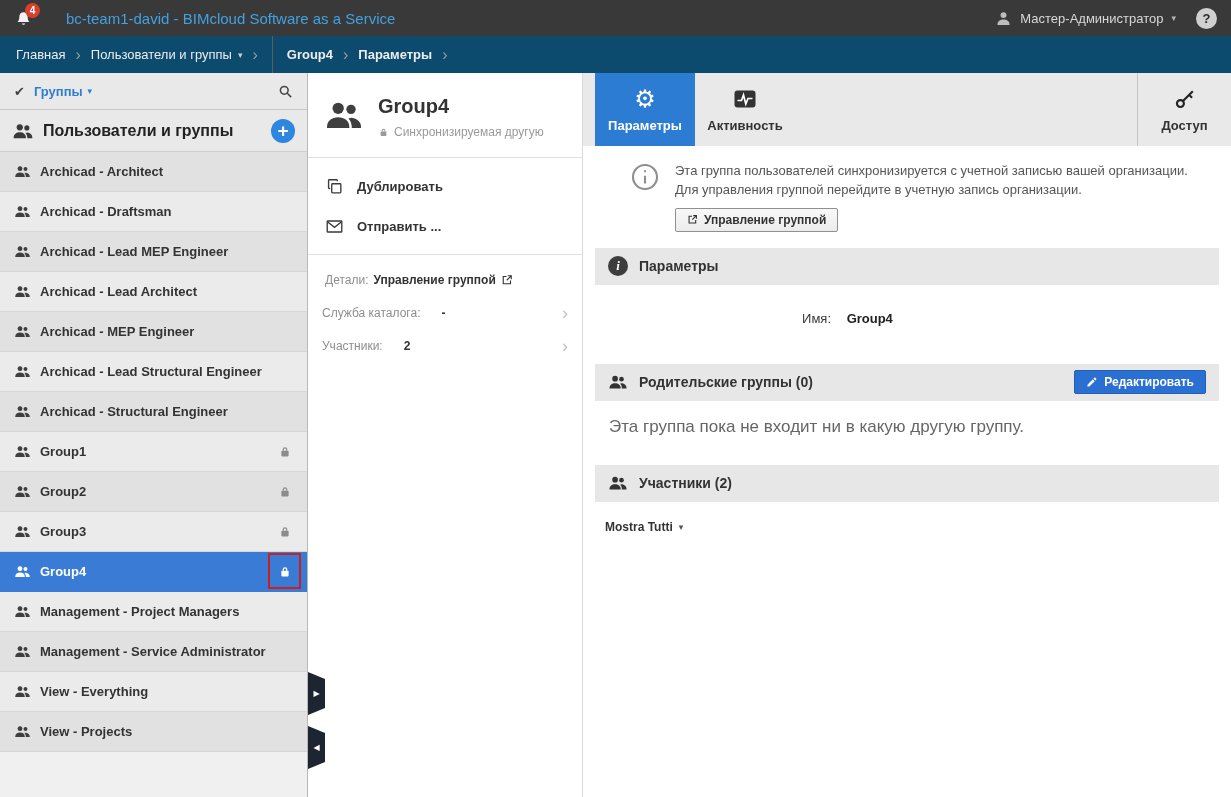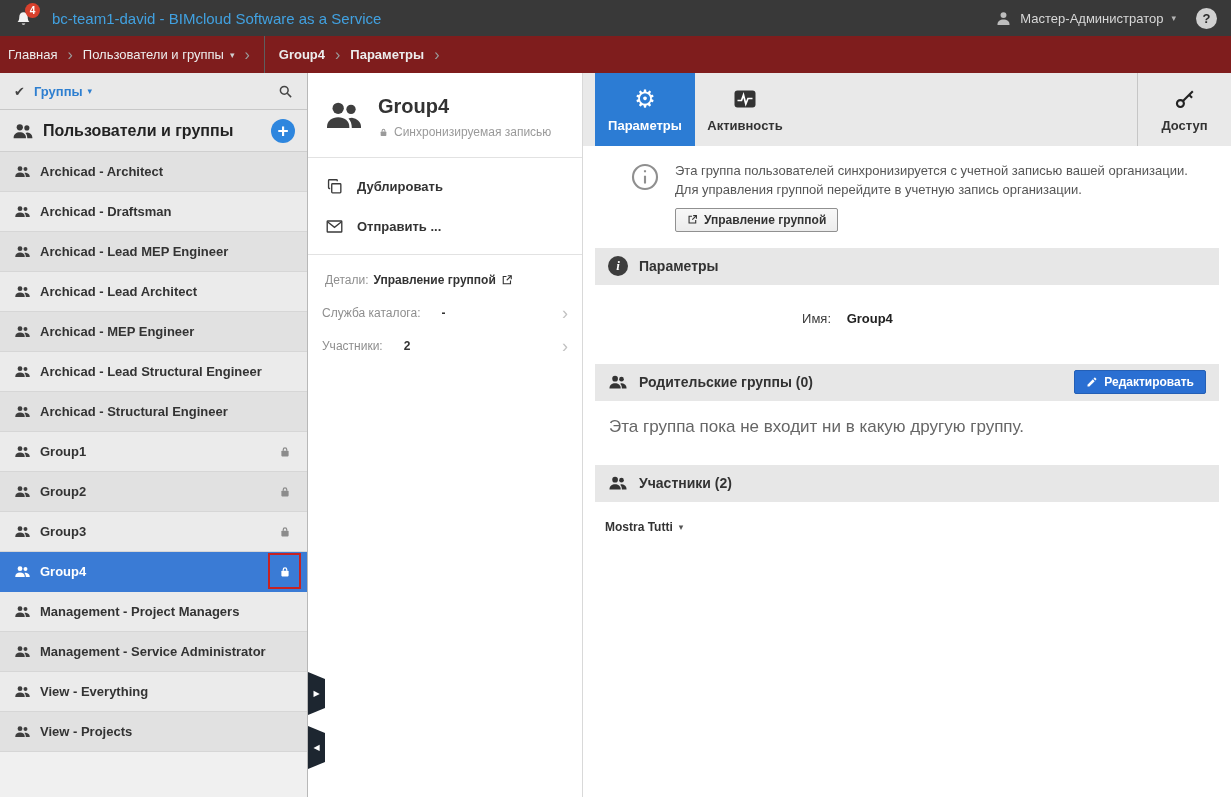--- a/index.html
+++ b/index.html
@@ -8,30 +8,30 @@
   svg { display:block; }
   .app { position:relative; width:1231px; height:797px; overflow:hidden; }
 
   
   .topbar { height:36px; background:#393939; display:flex; align-items:center; padding:0 14px; }
   .bell-wrap { position:relative; width:22px; height:24px; color:#f2f2f2; cursor:pointer; }
   .bell-wrap svg { width:19px; height:21px; margin-top:3px; }
   .badge { position:absolute; top:-3px; left:11px; min-width:15px; height:15px; padding:0 2px;
            background:#d8402c; border-radius:50%; color:#fff; font-size:10px; font-weight:bold;
            display:flex; align-items:center; justify-content:center; }
-  .app-title { margin-left:16px; color:#41a1e0; font-size:15px; }
+  .app-title { margin-left:30px; color:#41a1e0; font-size:15px; }
   .topbar-right { margin-left:auto; display:flex; align-items:center; gap:20px; }
   .user-chip { display:flex; align-items:center; gap:8px; color:#d8d8d8; font-size:13px; cursor:pointer; }
   .user-chip svg { width:17px; height:17px; color:#bdbdbd; }
   .caret { font-size:9px; color:#b5b5b5; }
   .help-circle { width:21px; height:21px; border-radius:50%; background:#d0d0d0; color:#2a2a2a;
                  font-weight:bold; font-size:13px; display:flex; align-items:center; justify-content:center; cursor:pointer; }
 
   
-  .breadcrumb { height:37px; background:#7f1d1d; display:flex; align-items:center; padding-left:8px; color:#ededed; }
+  .breadcrumb { height:37px; background:#0c4a6e; display:flex; align-items:center; padding-left:16px; color:#ededed; }
   .bc-list { display:flex; align-items:center; height:100%; }
   .bc-item-wrap { display:flex; align-items:center; height:100%; }
   .bc-divider { width:1px; height:37px; background:#5e5e5e; margin:0 14px 0 4px; }
   .bc-item { display:flex; align-items:center; gap:6px; font-size:13px; cursor:pointer; }
   .bc-item.bold { font-weight:bold; }
   .bc-caret { font-size:9px; color:#cfcfcf; }
   .bc-chev { margin:0 10px; color:#9b9b9b; font-size:16px; line-height:1; }
 
   
   .content { position:absolute; top:73px; left:0; right:0; bottom:0; }
@@ -459,21 +459,21 @@
         </span>
         <div>
           <div class="detail-title">Group4</div>
           <div class="detail-sub">
             <span class="lock">
               <svg viewBox="0 0 24 24" fill="currentColor">
                   <path d="M8 10V7.7a4 4 0 0 1 8 0V10h-2.2V7.7a1.8 1.8 0 0 0-3.6 0V10z"></path>
                   <rect x="5.8" y="9.8" width="12.4" height="9.7" rx="1.4"></rect>
                 </svg>
             </span>
-            <span>Синхронизируемая записью</span>
+            <span>Синхронизируемая другую</span>
           </div>
         </div>
       </div>
       <div class="hr"></div>
       <div class="actions">
         <div class="action">
           <span class="a-icon">
             <svg viewBox="0 0 24 24" fill="none" stroke="currentColor" stroke-width="1.7">
                 <rect x="8.5" y="8.5" width="11.5" height="11.5" rx="1"></rect>
                 <path d="M15.5 5.5v-1a1 1 0 0 0-1-1h-9a1 1 0 0 0-1 1v9a1 1 0 0 0 1 1h1"></path>

